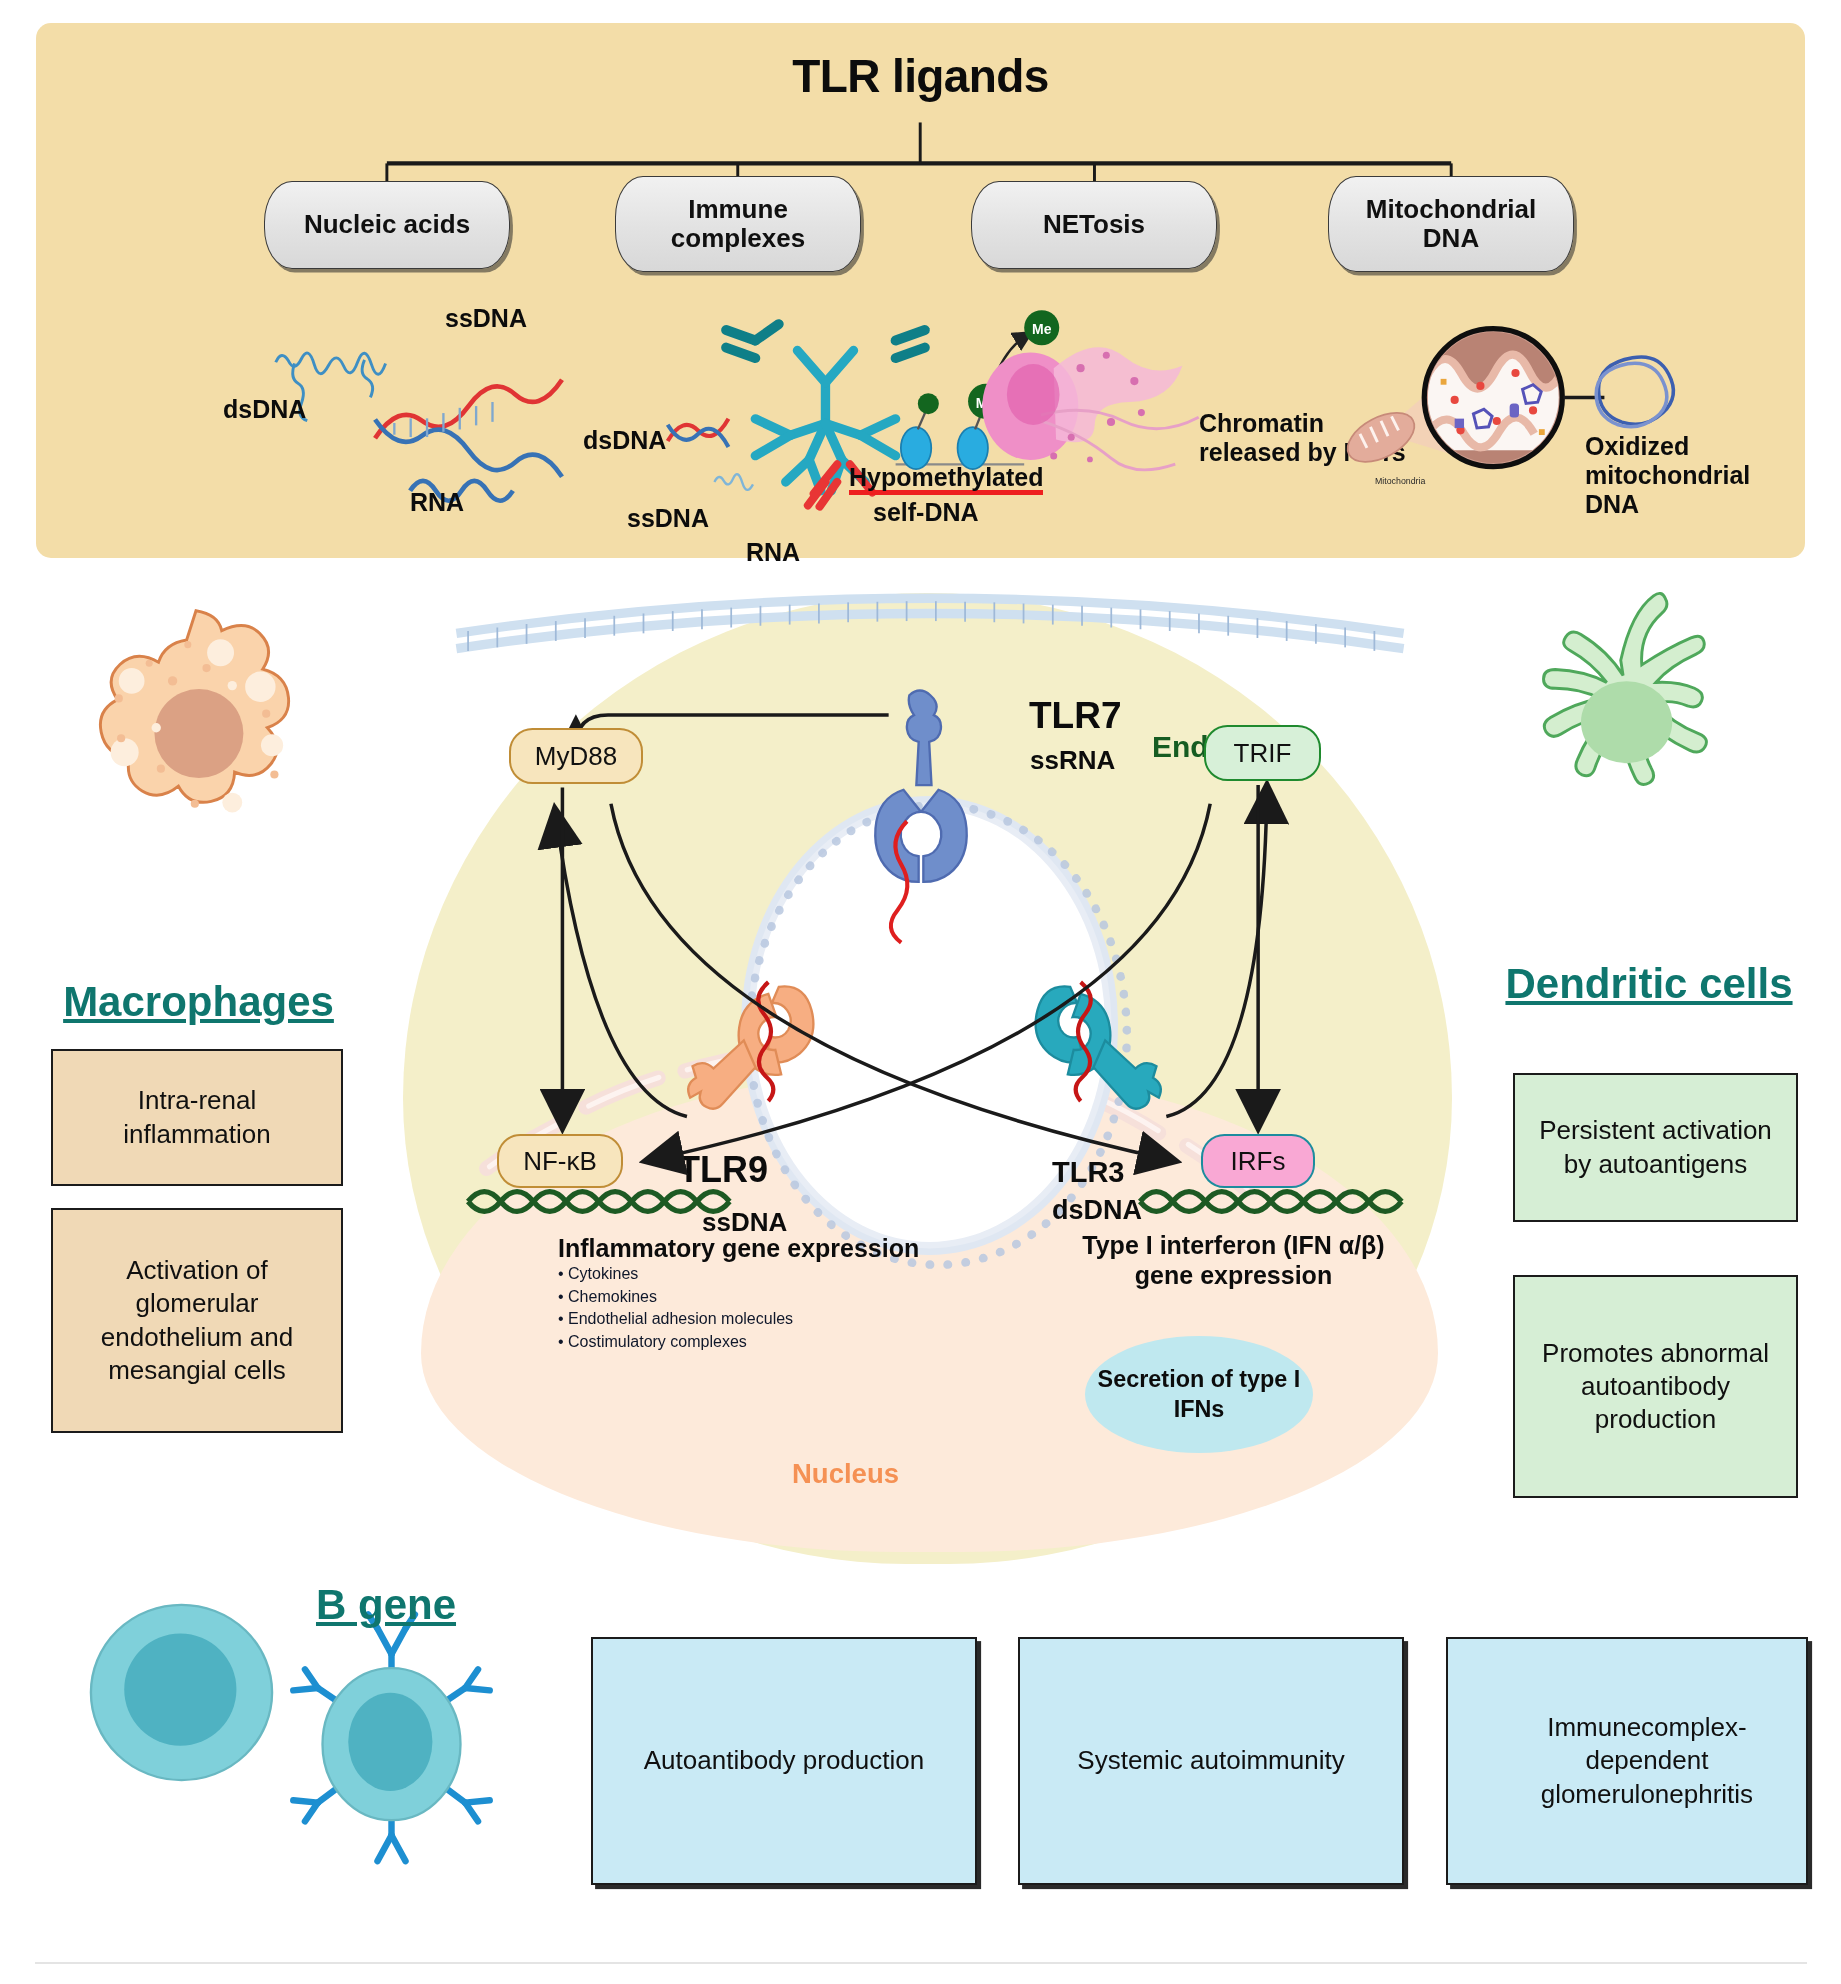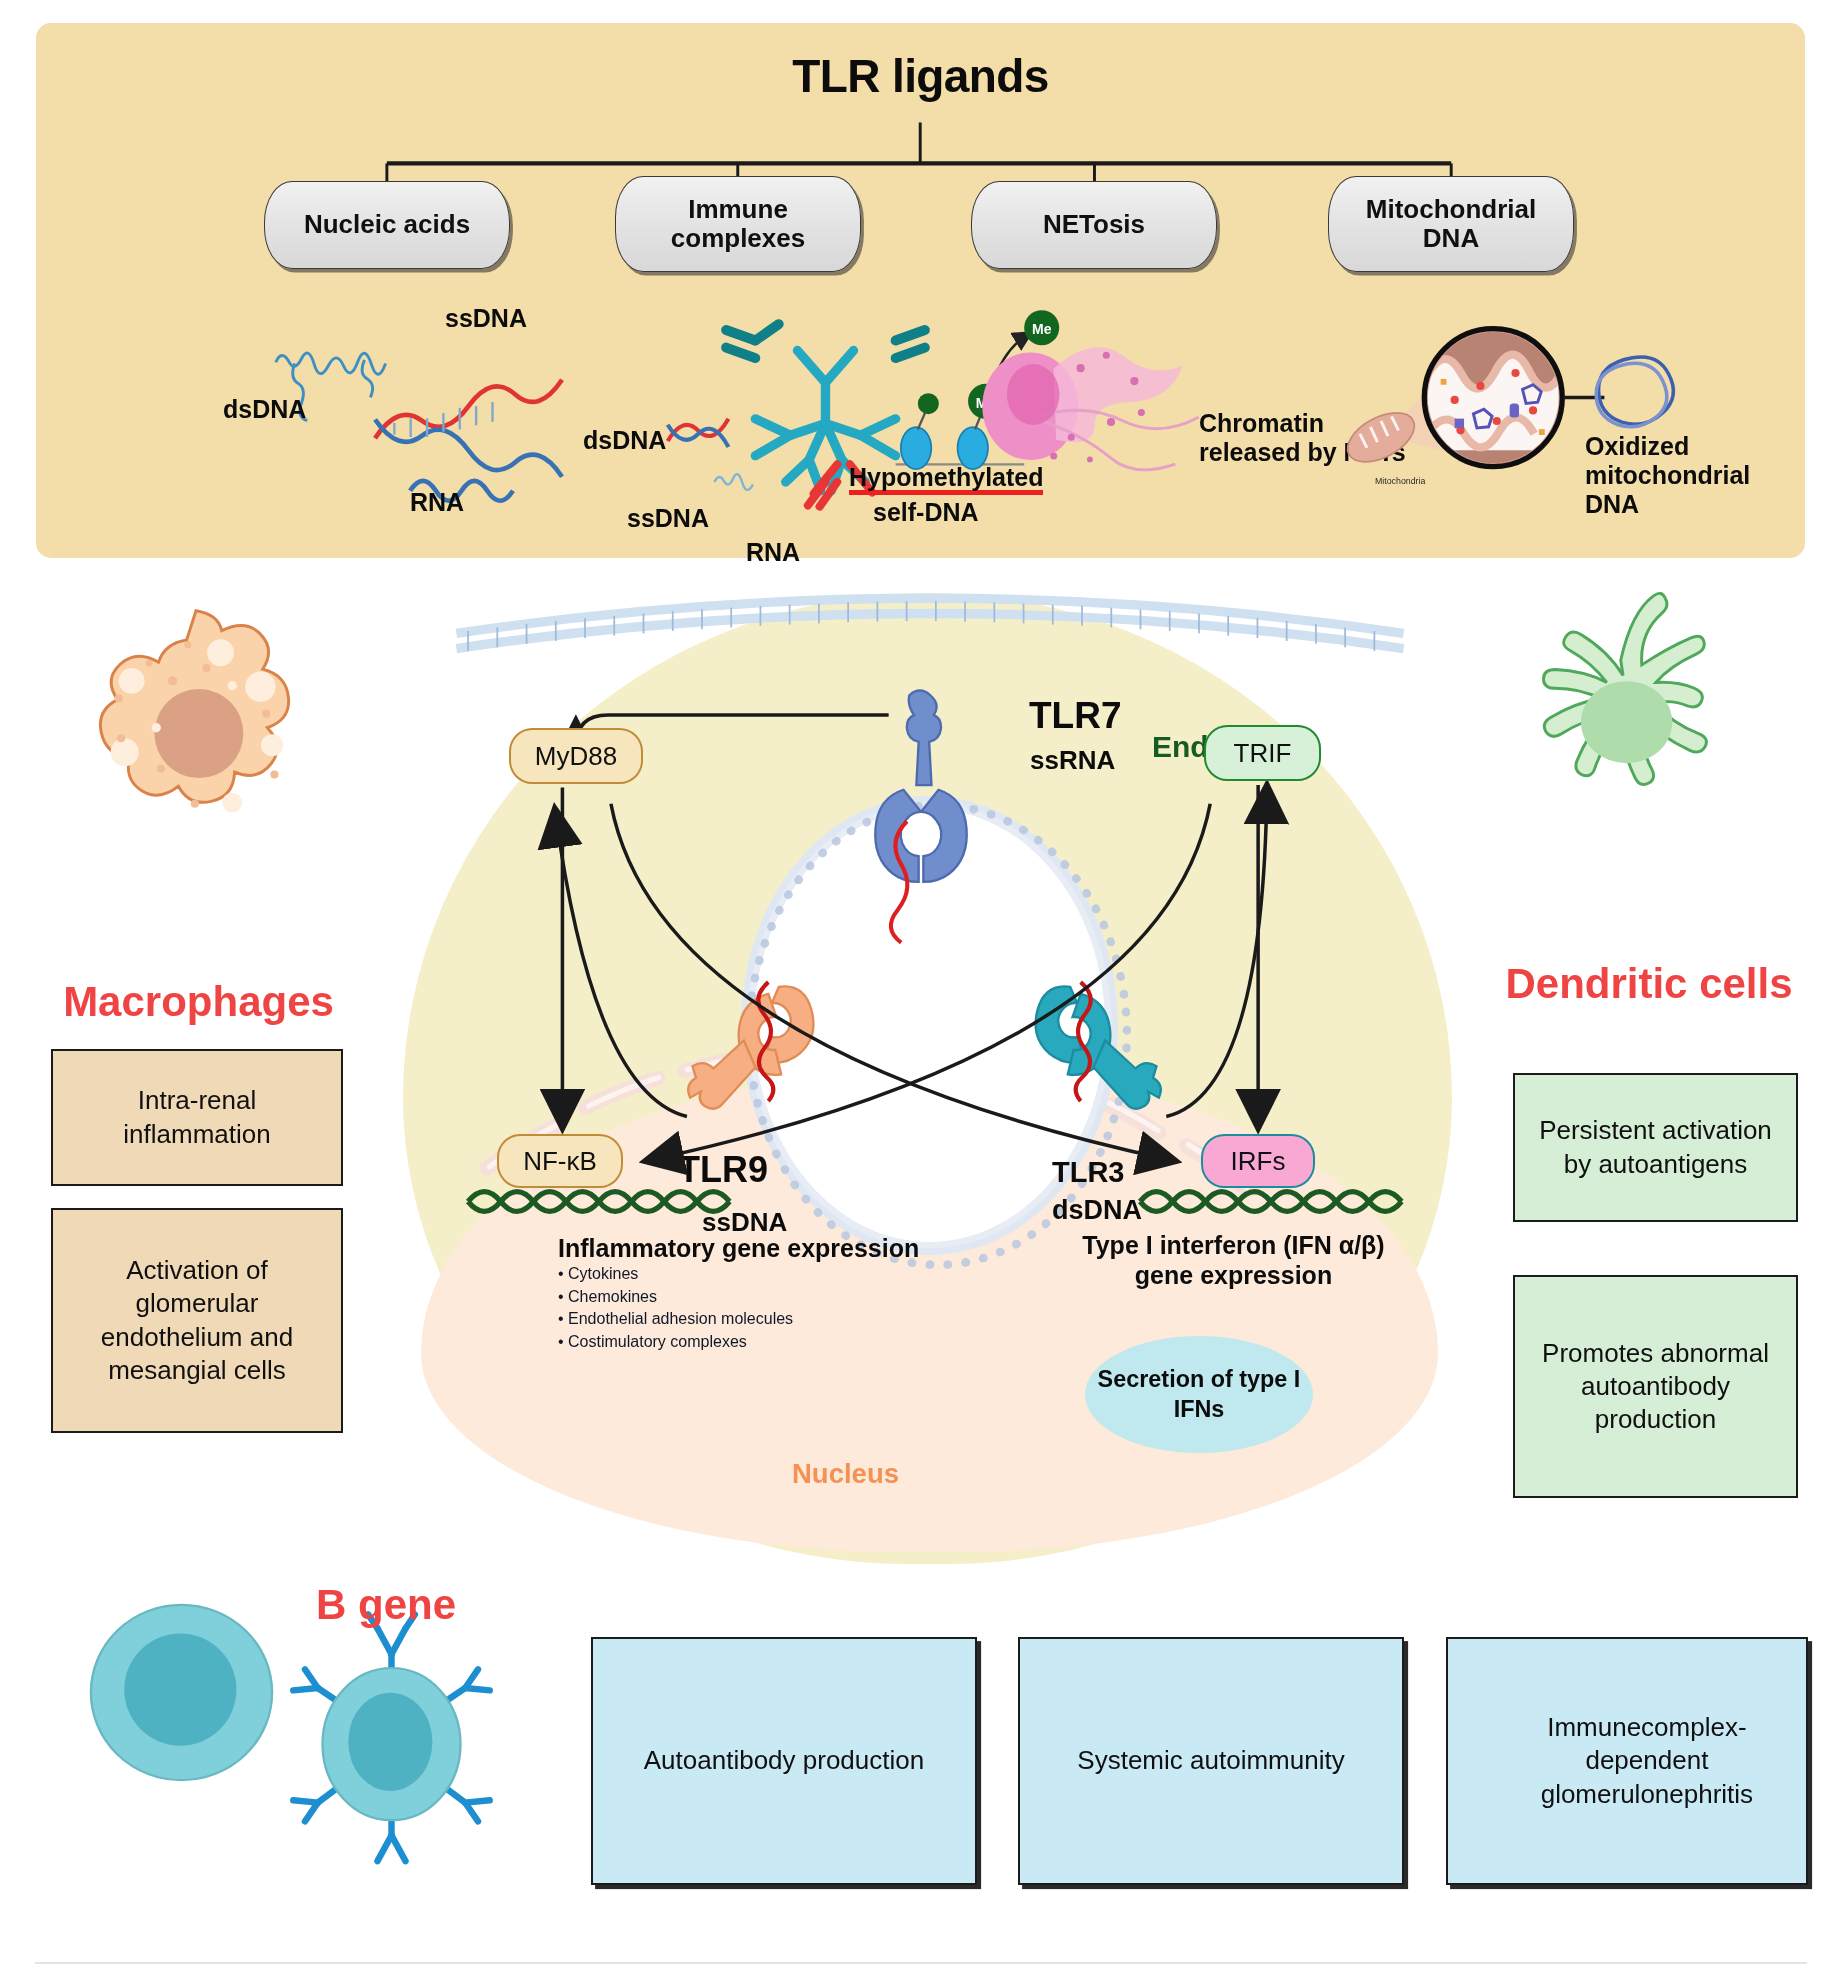--- a/index.html
+++ b/index.html
@@ -59,21 +59,21 @@
   #nucleus-label{position:absolute;left:792px;top:900px;font-size:27.5px;font-weight:bold;color:#f59154;}
   .gene-block{position:absolute;}
   .gene-title{font-size:25px;font-weight:bold;color:#0c0c0c;line-height:1.2;}
   .gene-li{font-size:16px;color:#0f172a;line-height:1.42;white-space:nowrap;}
   #secretion-bubble{
     position:absolute;left:1085px;top:778px;width:228px;height:117px;border-radius:50%;
     background:#bfe8ef;display:flex;align-items:center;justify-content:center;text-align:center;
     font-size:23.4px;font-weight:bold;line-height:1.25;color:#0c0c0c;
   }
   
-  .sec-title{position:absolute;font-size:42px;font-weight:bold;text-align:center;line-height:1.1;color:#ef4444;}
+  .sec-title{position:absolute;font-size:42px;font-weight:bold;text-align:center;line-height:1.1;color:#0f766e;text-decoration:underline;}
   .info-box{
     position:absolute;border:2.9px solid #1b1b1b;box-sizing:border-box;
     display:flex;align-items:center;justify-content:center;text-align:center;
     font-size:26px;line-height:1.28;color:#101010;padding:5.8px 8.2px;
   }
   .box-macro{background:#f0d9b6;}
   .box-dc{background:#d6eed5;}
   .box-b{background:#c9eaf5;box-shadow:4.1px 4.1px 0 #2a2a2a;border:2.3px solid #1b1b1b;}
   
   #bottom{position:absolute;left:0;top:1573px;width:1841px;height:412px;}

